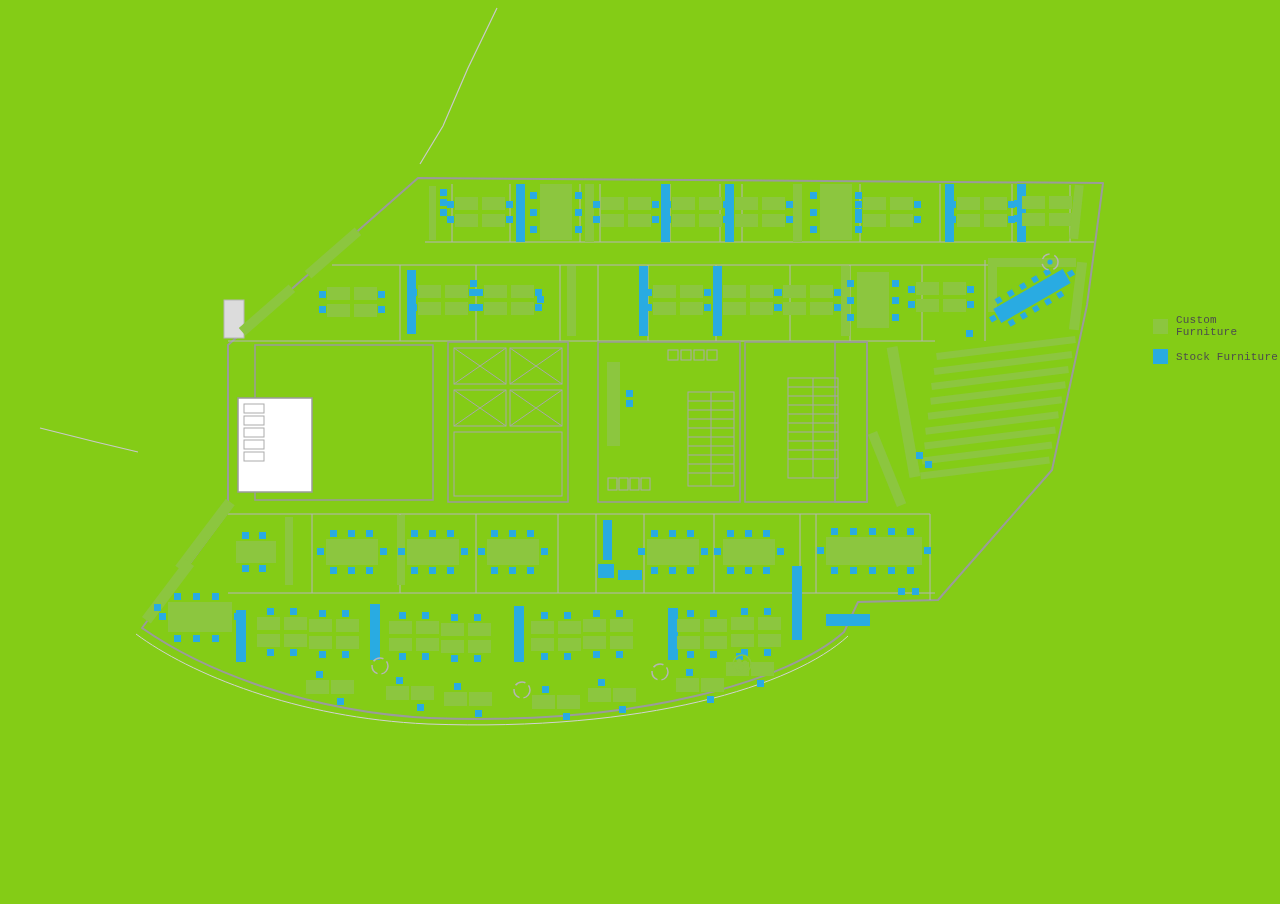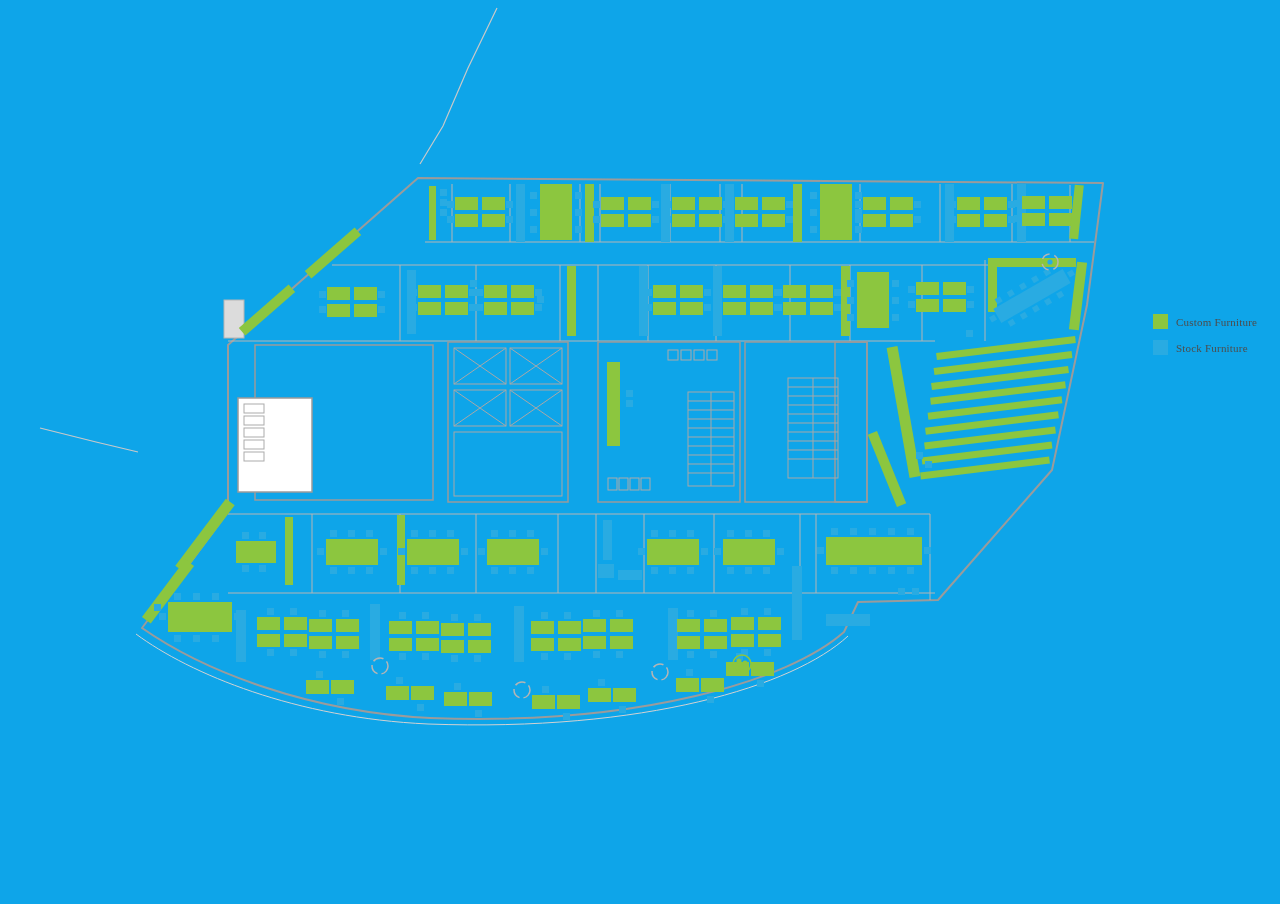--- a/index.html
+++ b/index.html
@@ -1,18 +1,18 @@
 <!DOCTYPE html>
 <html><head>
 <meta charset="utf-8">
 <style>
   html,body{margin:0;padding:0;background:#ffffff;}
   .canvas{
-    position:relative;width:1280px;height:904px;background:#0ea5e9;
-    font-family:Liberation Serif, serif;overflow:hidden;
+    position:relative;width:1280px;height:904px;background:#84cc16;
+    font-family:Liberation Mono, monospace;overflow:hidden;
   }
   svg{position:absolute;left:0;top:0;}
   .legend{position:absolute;left:1153px;top:314px;display:flex;flex-direction:column;gap:11px;}
   .legend-row{display:flex;align-items:center;gap:8px;}
   .swatch{width:15px;height:15px;flex:0 0 auto;}
   .legend-label{font-size:11px;color:#4d4d4d;letter-spacing:.2px;}
 </style>
 </head>
 <body>
 

